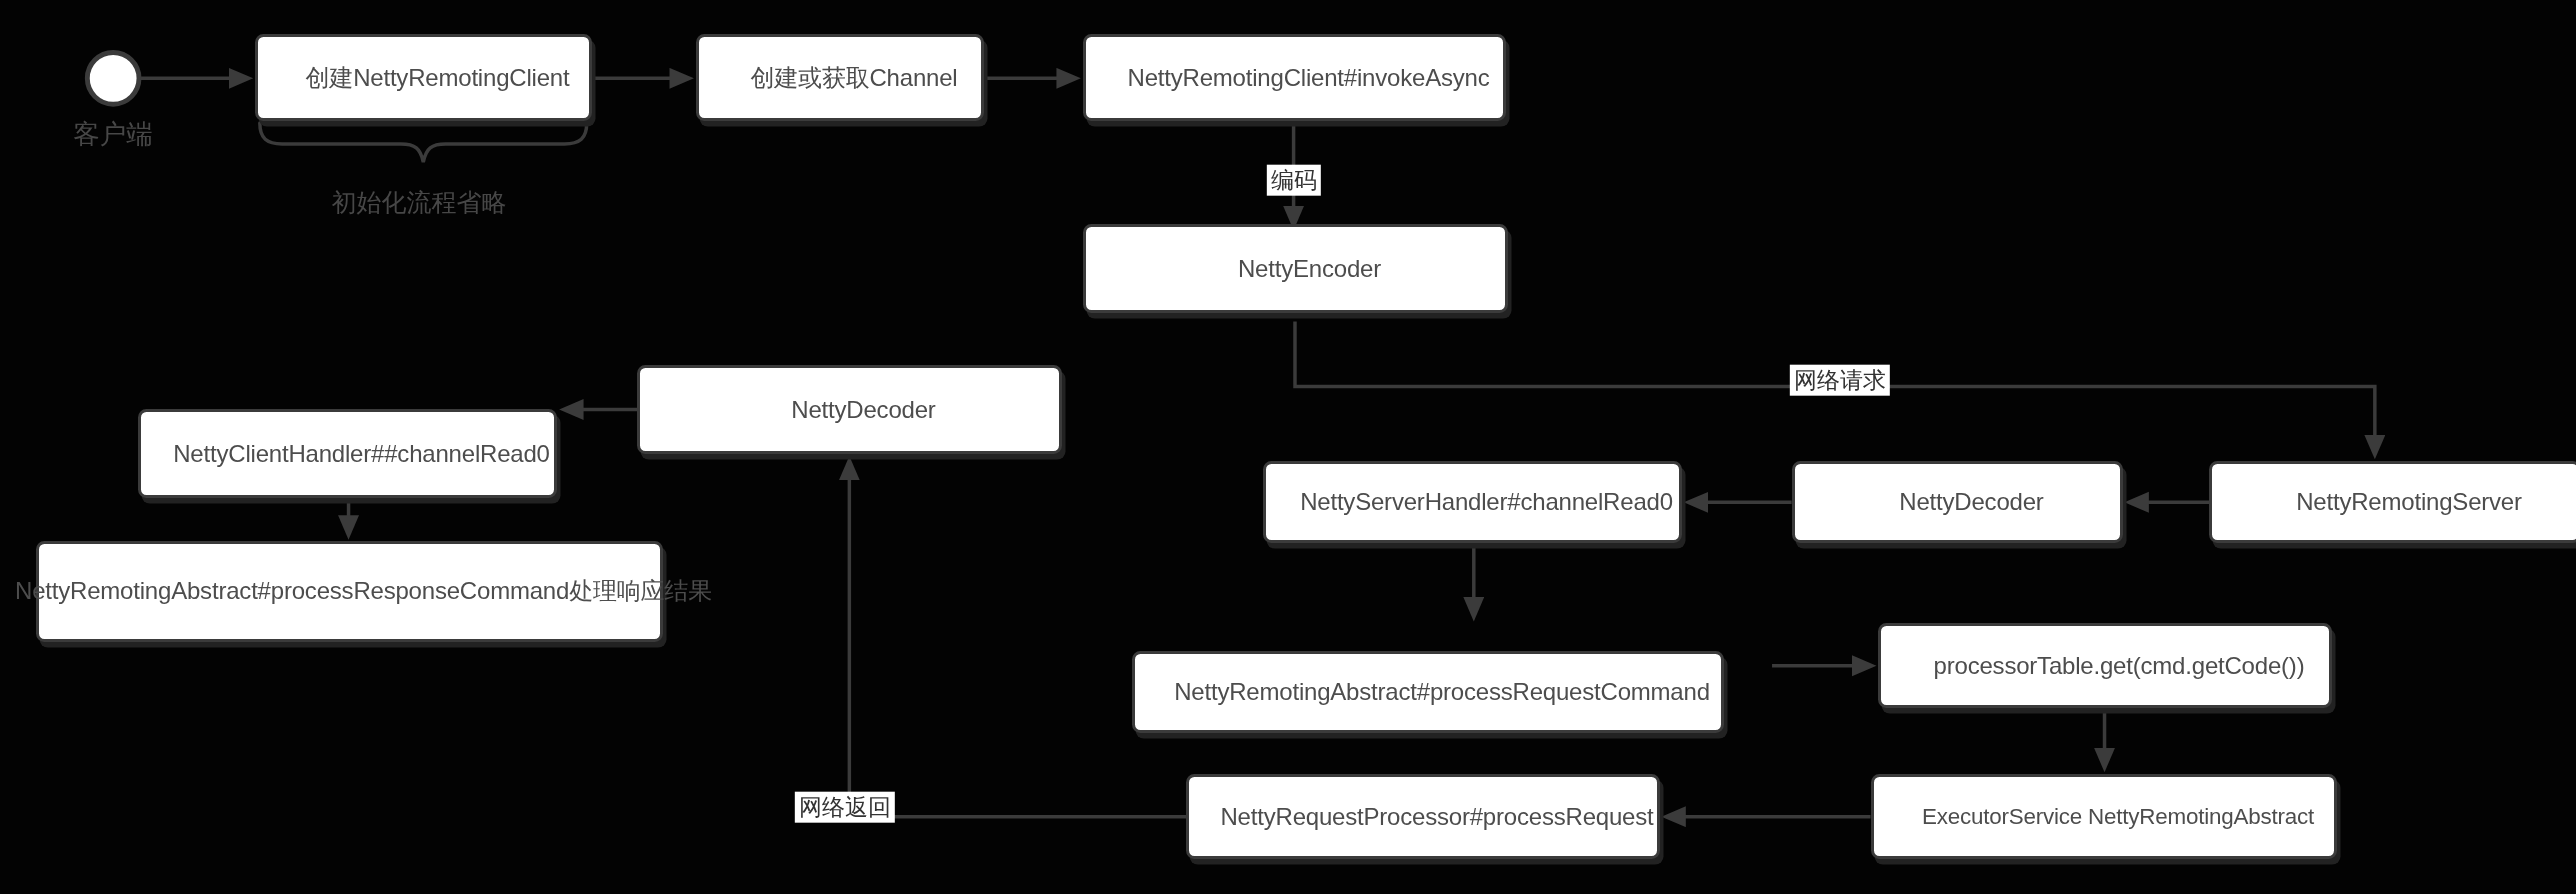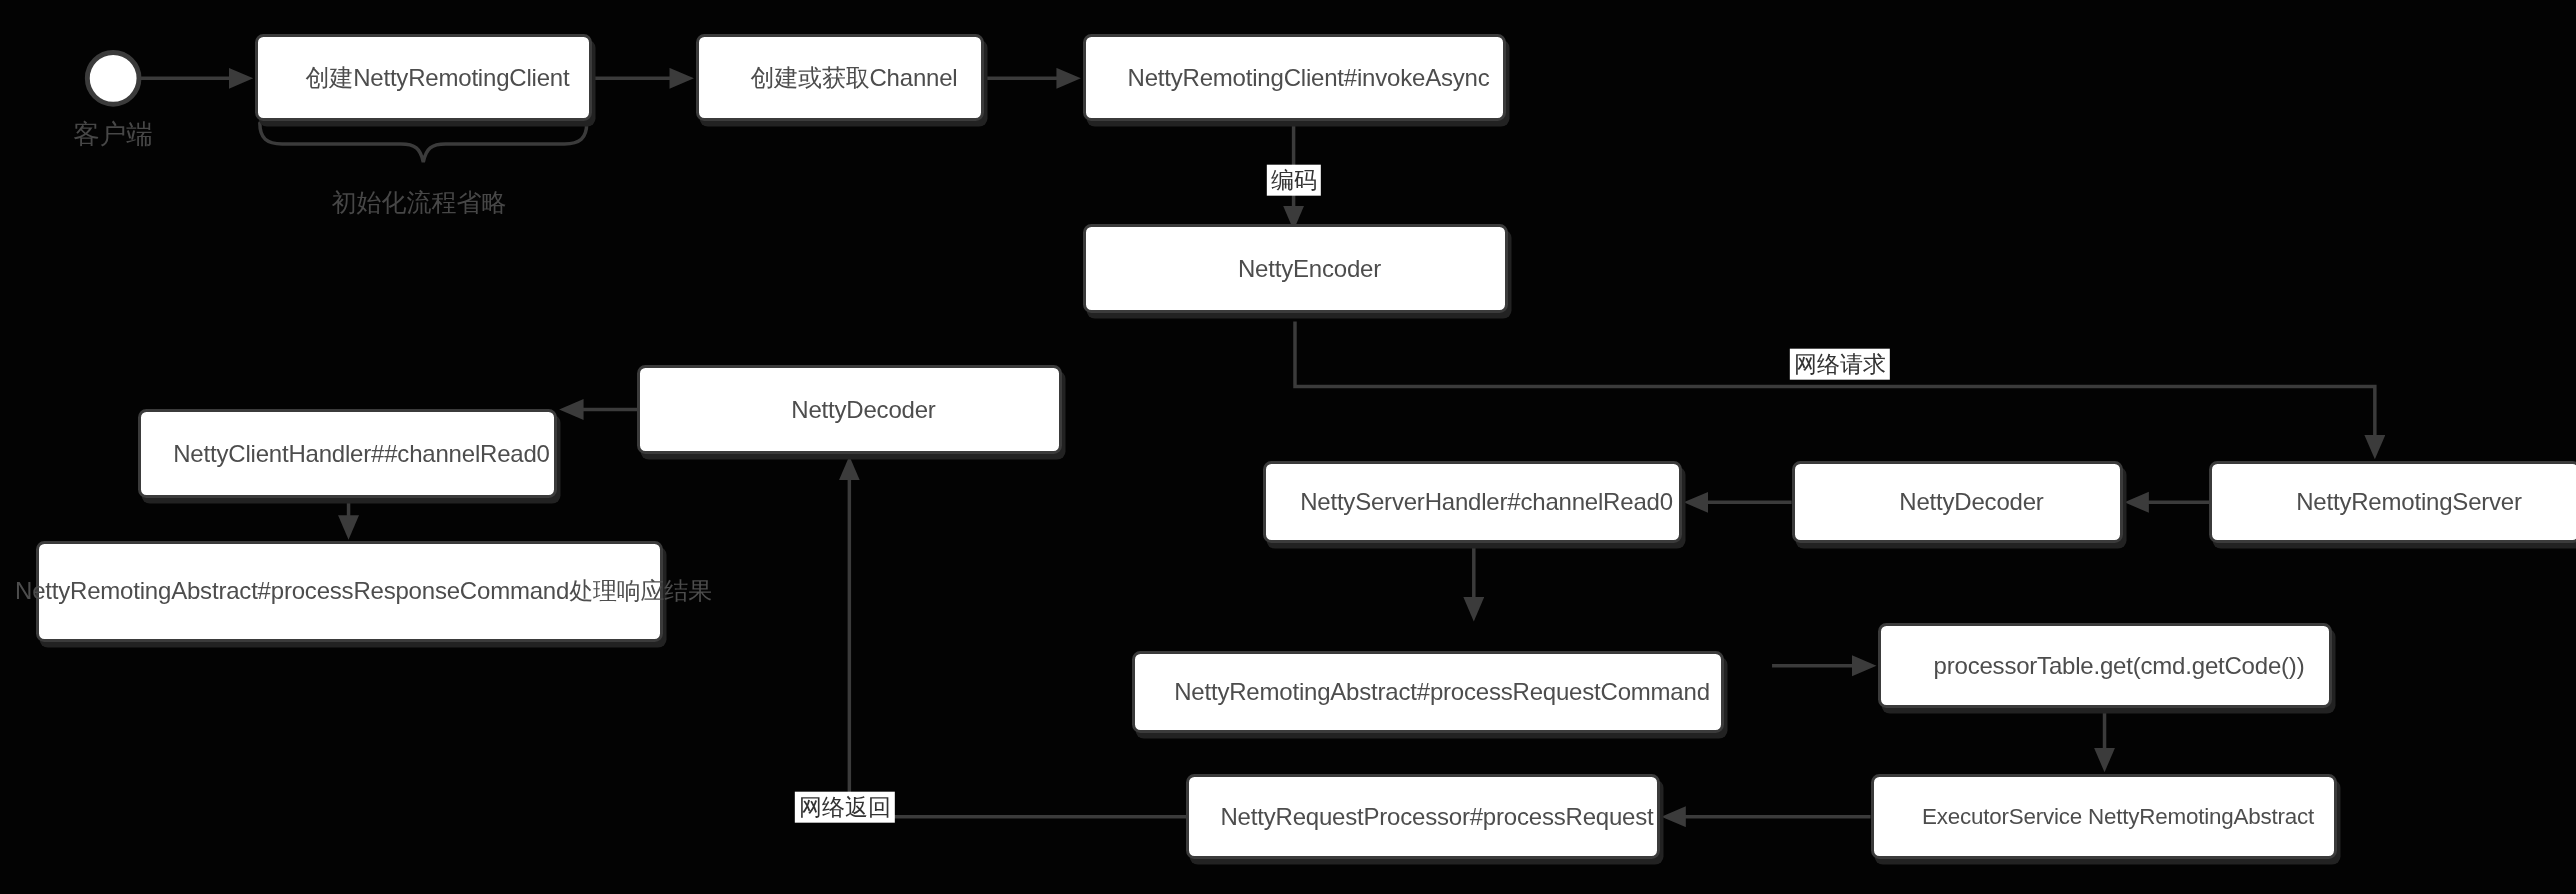--- a/index.html
+++ b/index.html
@@ -98,17 +98,17 @@
   <div class="box" style="left:1792px;top:461px;width:331px;height:82px;">NettyDecoder</div>
   <div class="box" style="left:2209px;top:461px;width:372px;height:82px;">NettyRemotingServer</div>
 
   <div class="box" style="left:1132px;top:623px;width:592px;height:82px;margin-top:28px;">NettyRemotingAbstract#processRequestCommand</div>
   <div class="box" style="left:1878px;top:623px;width:454px;height:85px;text-align:center;">processorTable.get(cmd.getCode())</div>
 
   <div class="box" style="left:1186px;top:774px;width:474px;height:85px;">NettyRequestProcessor#processRequest</div>
   <div class="box" style="left:1871px;top:774px;width:466px;height:85px;font-size:22.4px;">ExecutorService NettyRemotingAbstract</div>
 
   <div class="edge-label" style="left:1294px;top:180px;">编码</div>
-  <div class="edge-label" style="left:1840px;top:364px;text-align:center;">网络请求</div>
+  <div class="edge-label" style="left:1840px;top:380px;text-align:center;">网络请求</div>
   <div class="edge-label" style="left:845px;top:807px;">网络返回</div>
 
 </div>
 
 
 </body></html>

